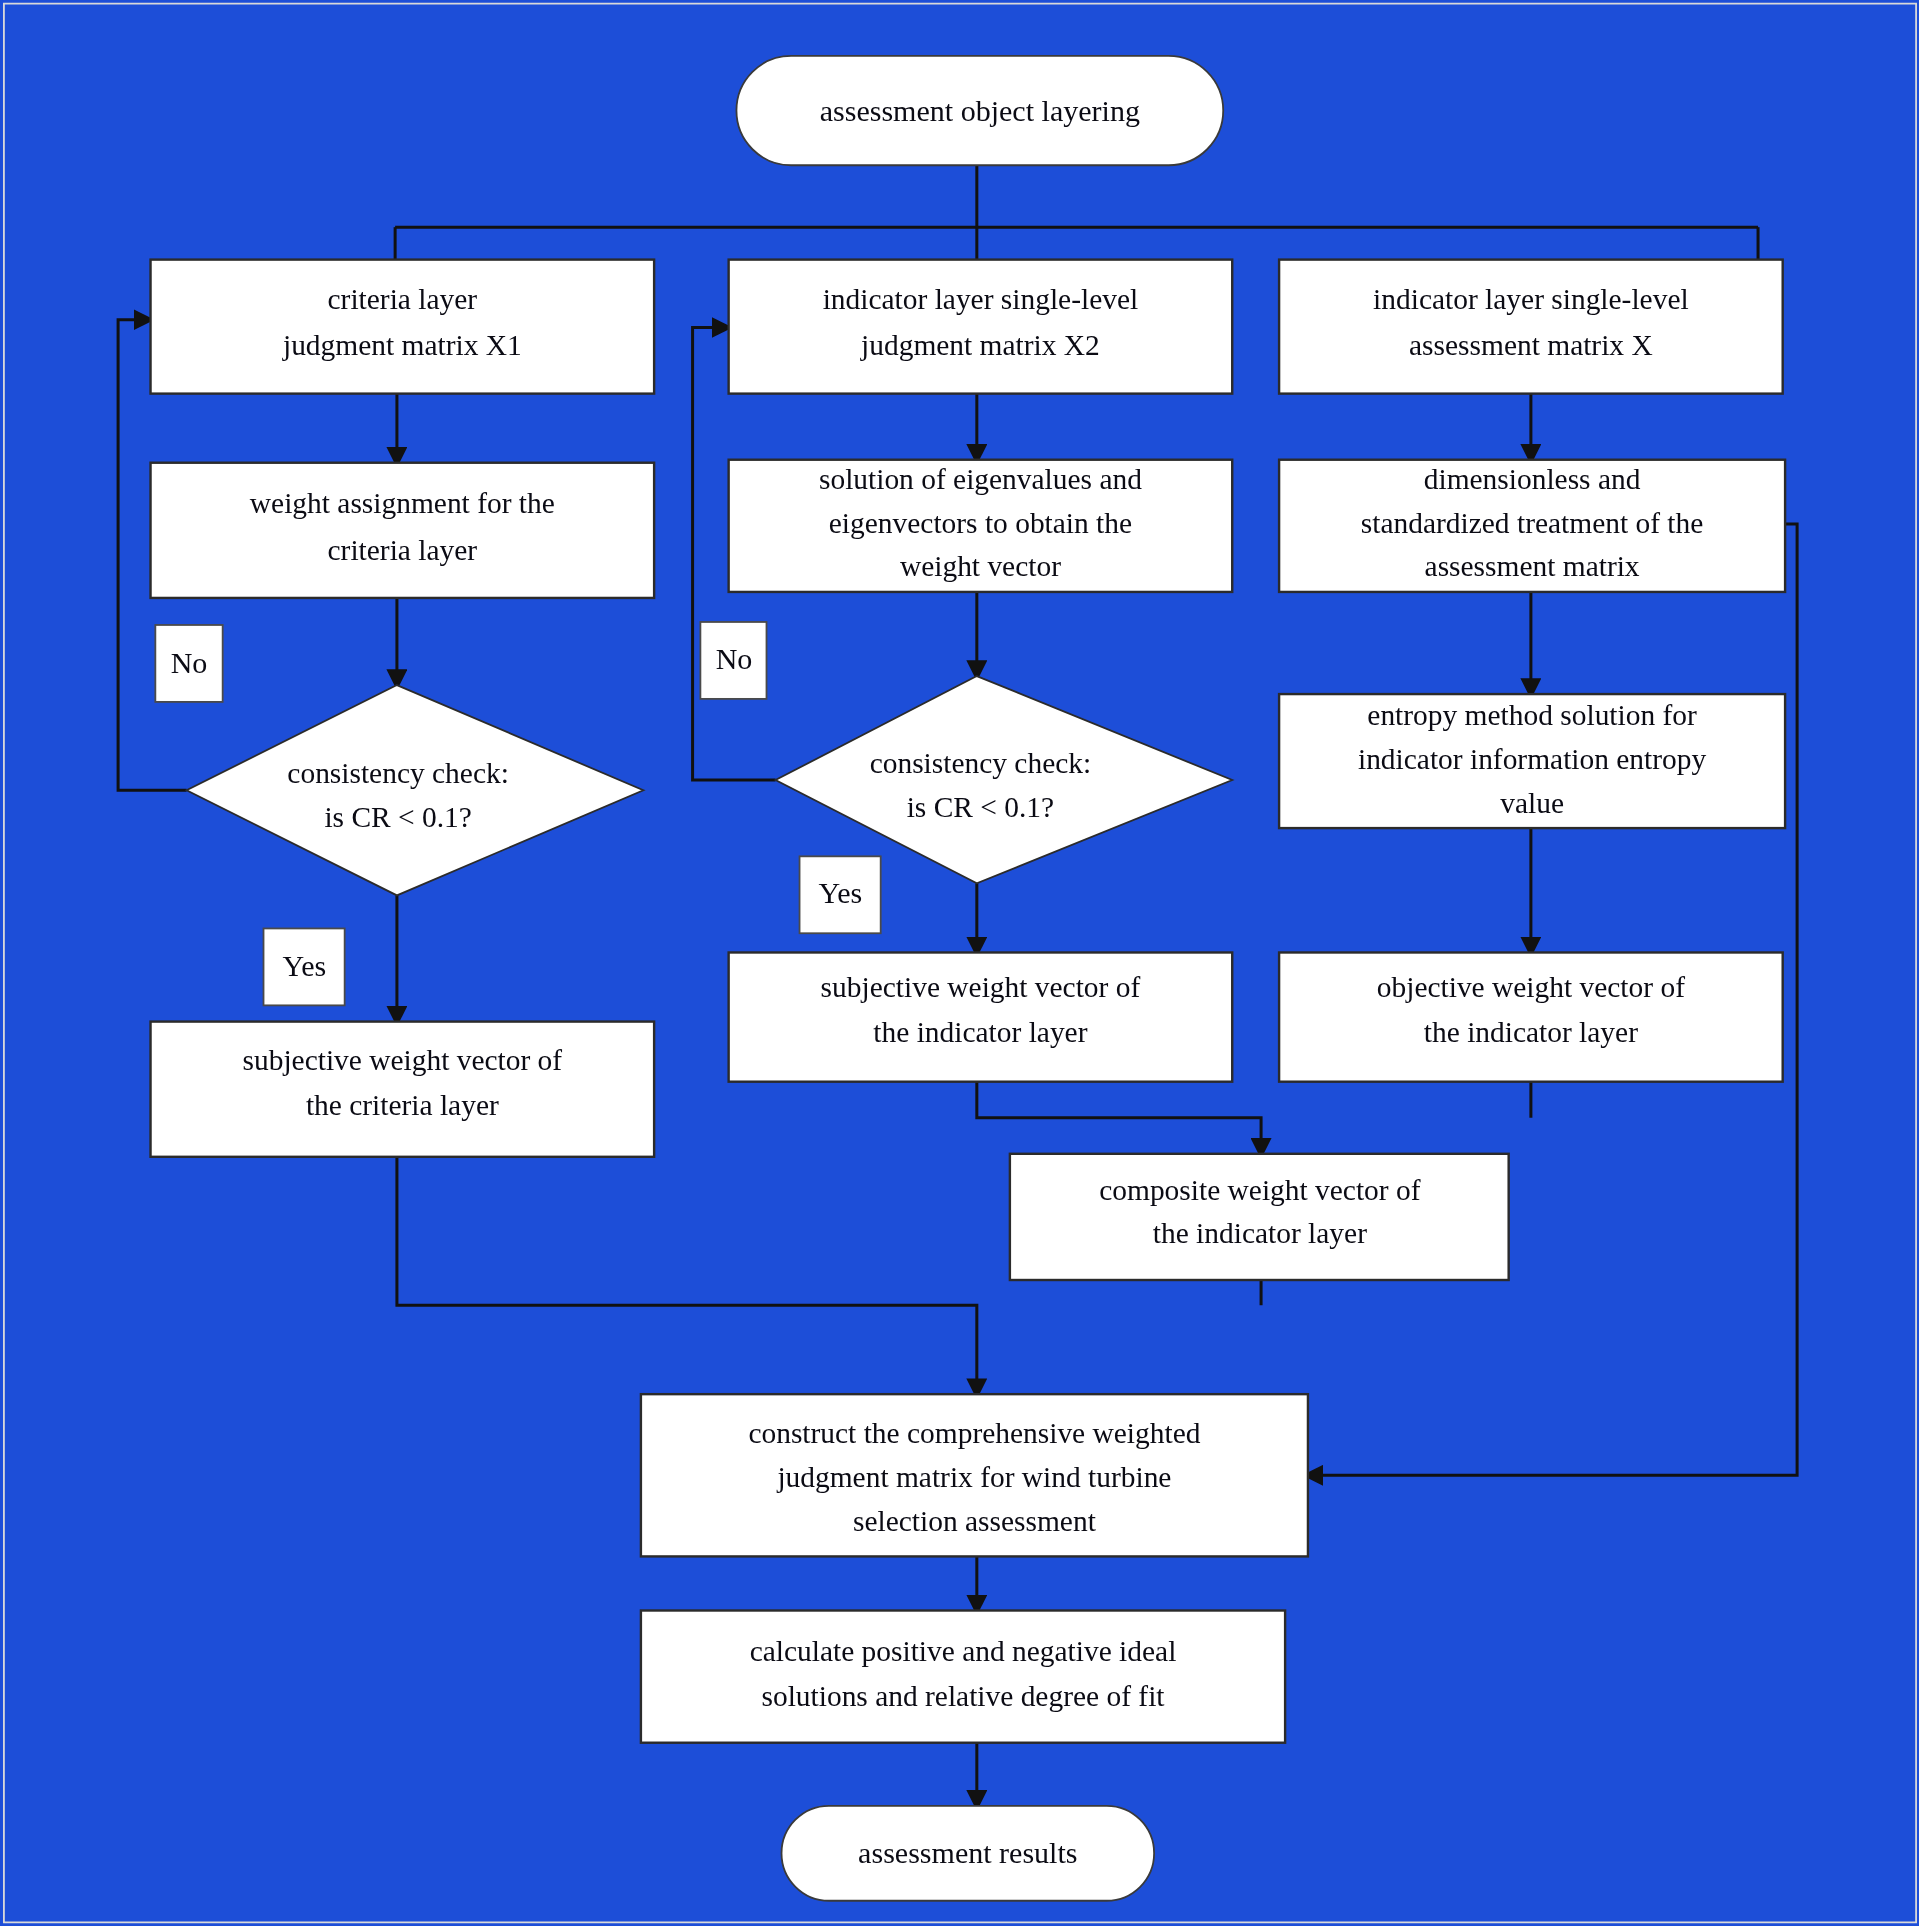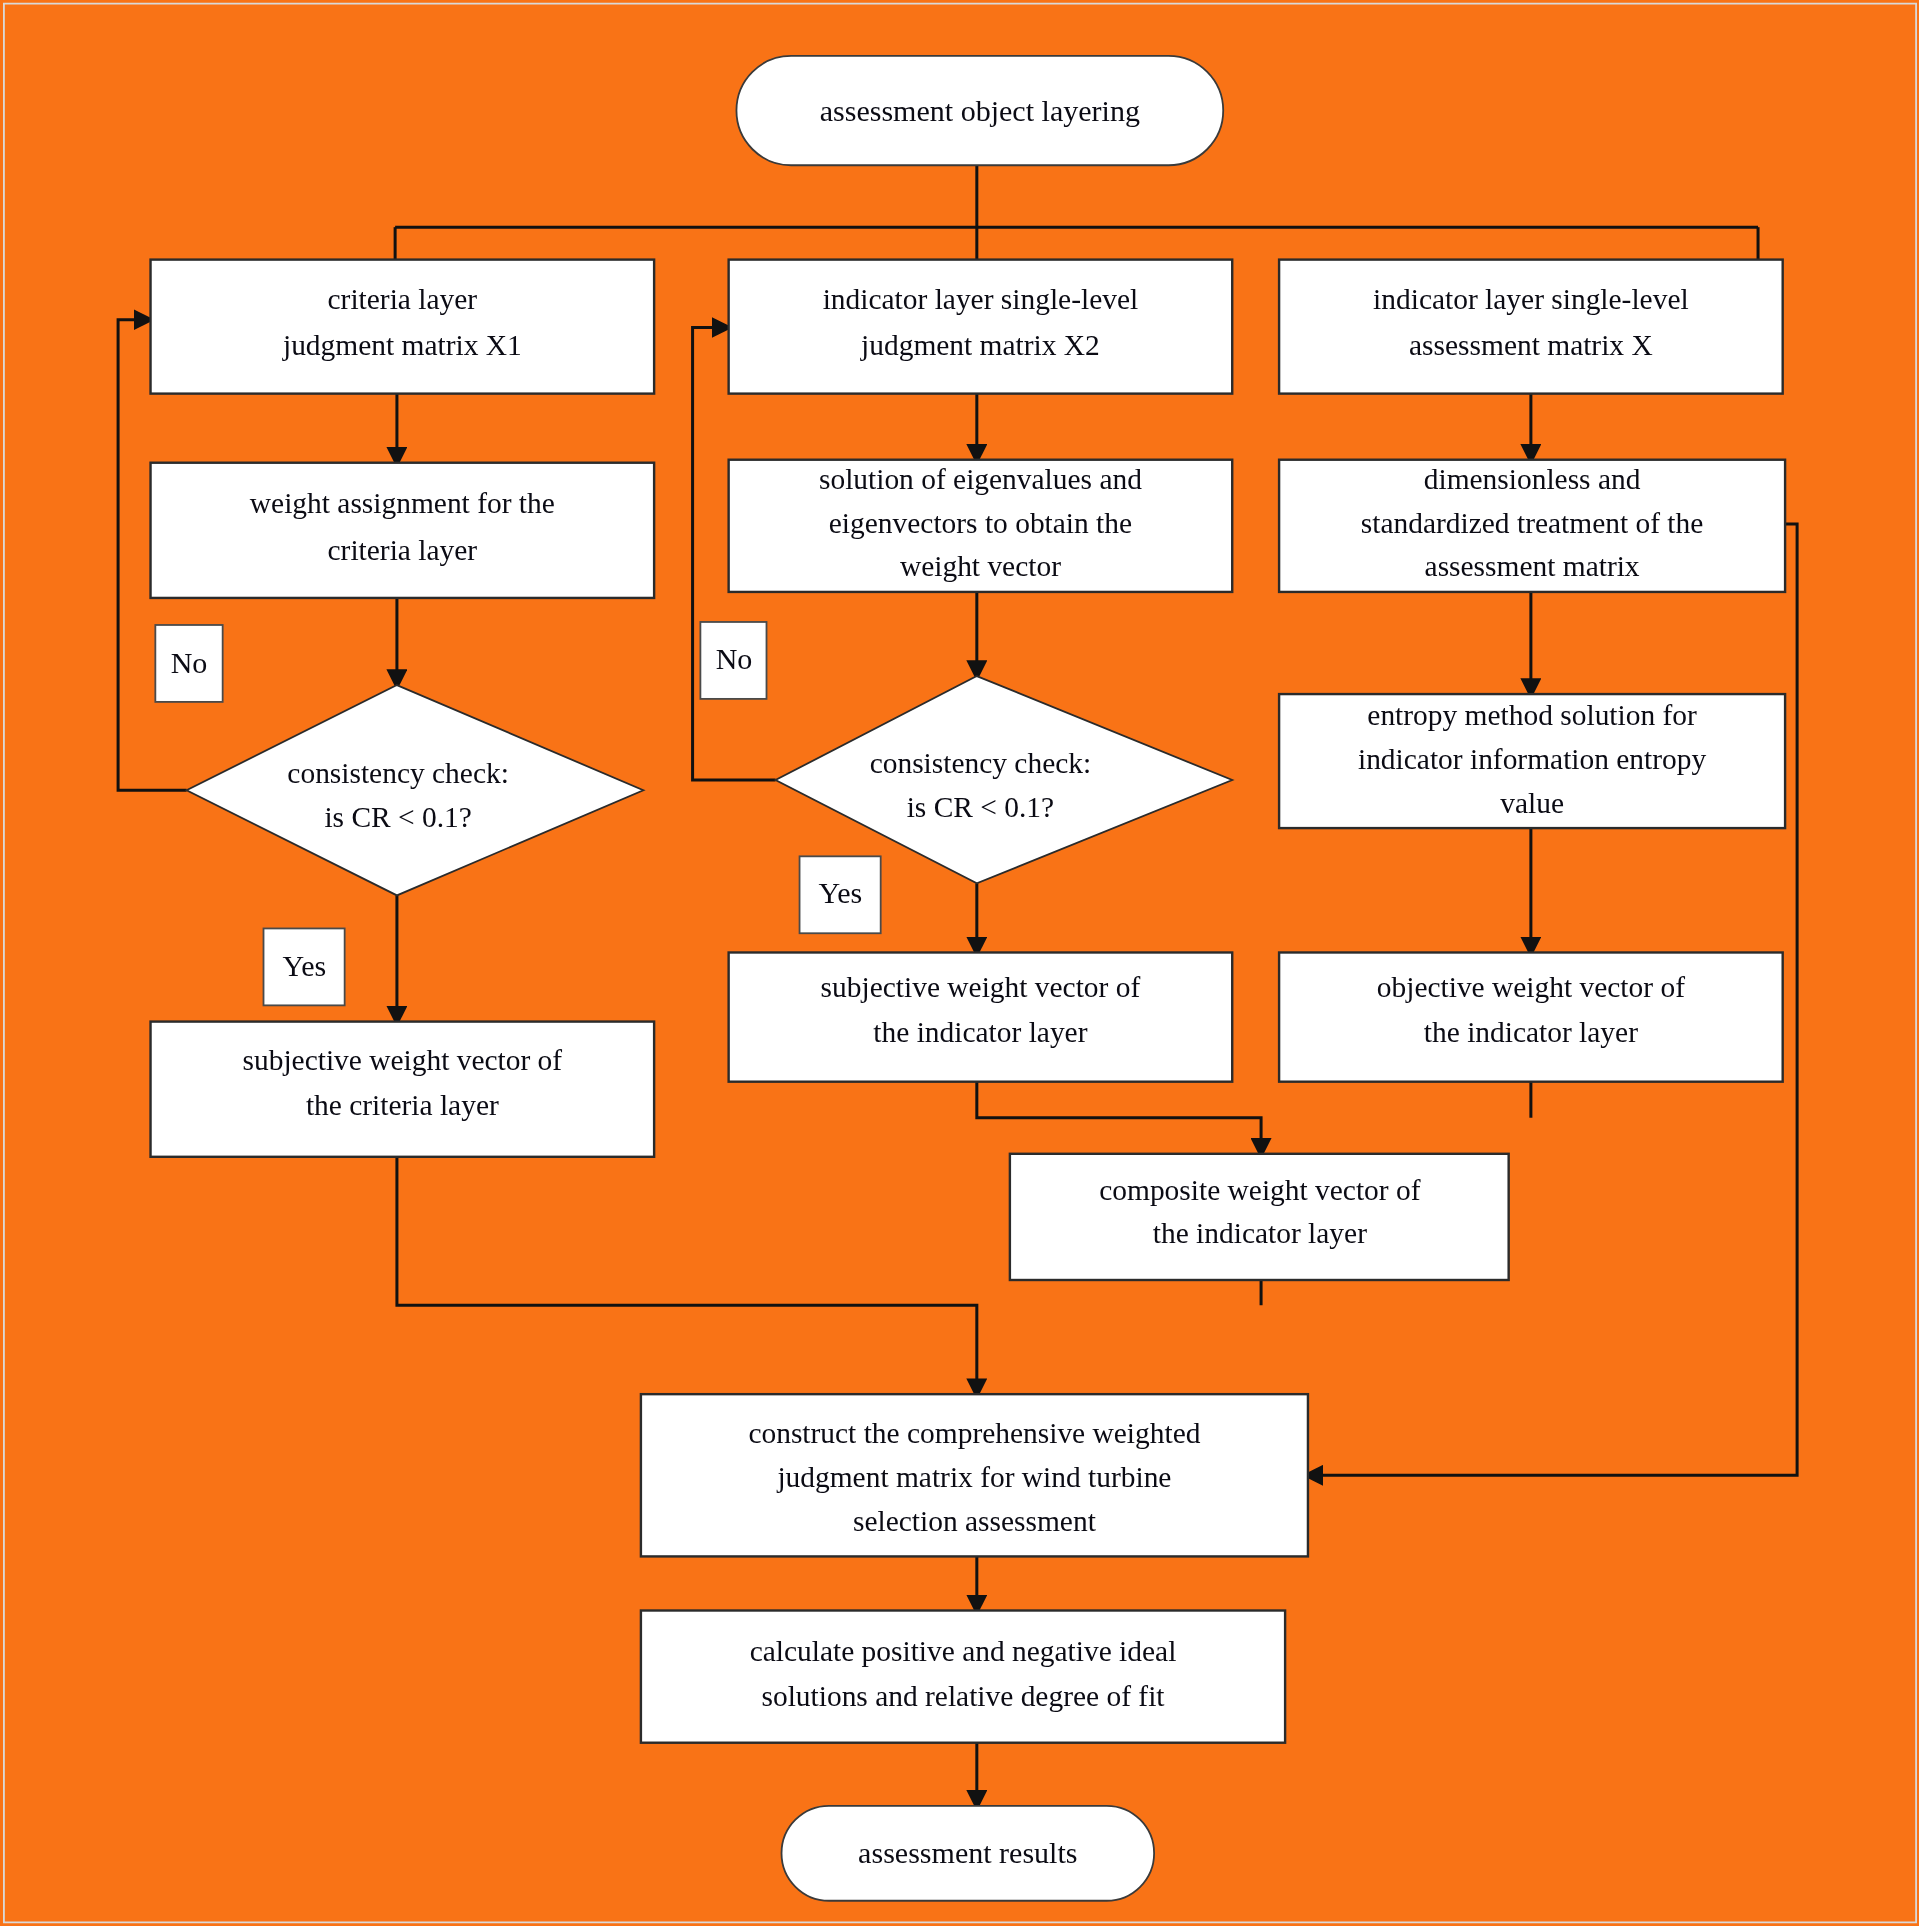--- a/index.html
+++ b/index.html
@@ -4,21 +4,21 @@
 <style>
   html, body {
     margin: 0;
     padding: 0;
     background: #ffffff;
   }
   #page {
     position: relative;
     width: 1920px;
     height: 1926px;
-    background: #f97316;
+    background: #1d4ed8;
     font-family: "Liberation Serif", "DejaVu Serif", serif;
     overflow: hidden;
   }
   #flow-svg {
     position: absolute;
     left: 0;
     top: 0;
     width: 1920px;
     height: 1926px;
   }

